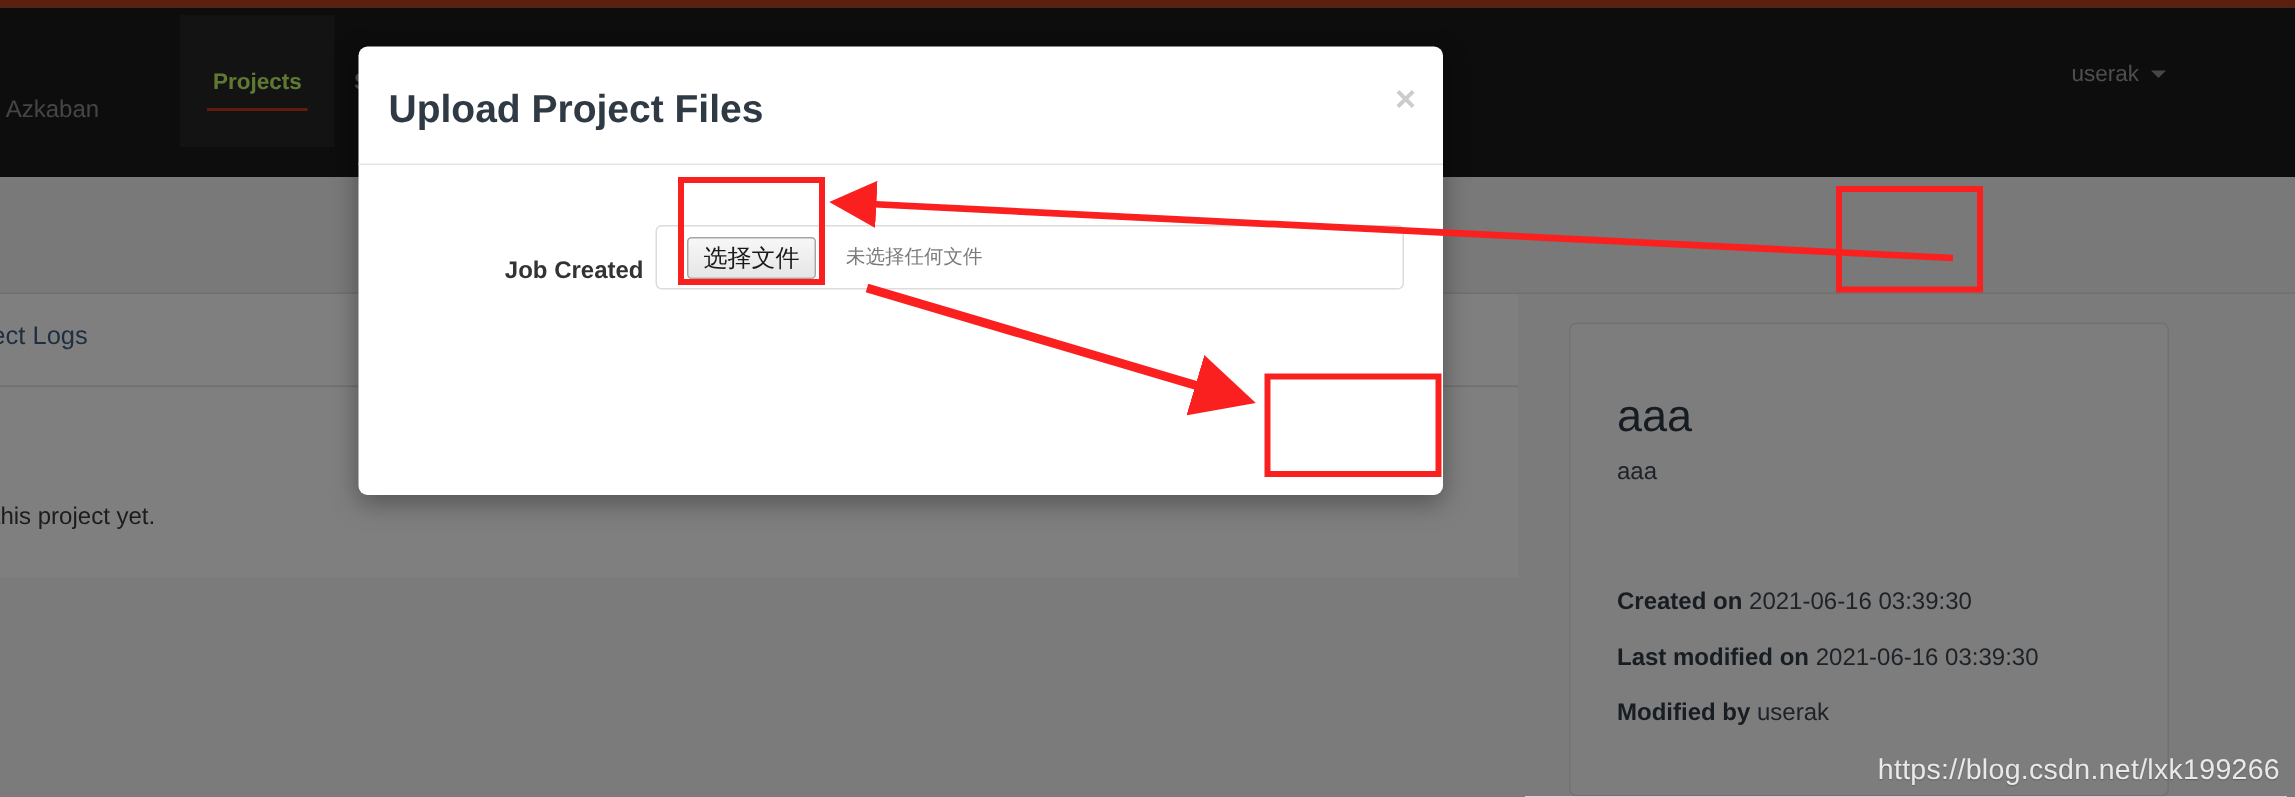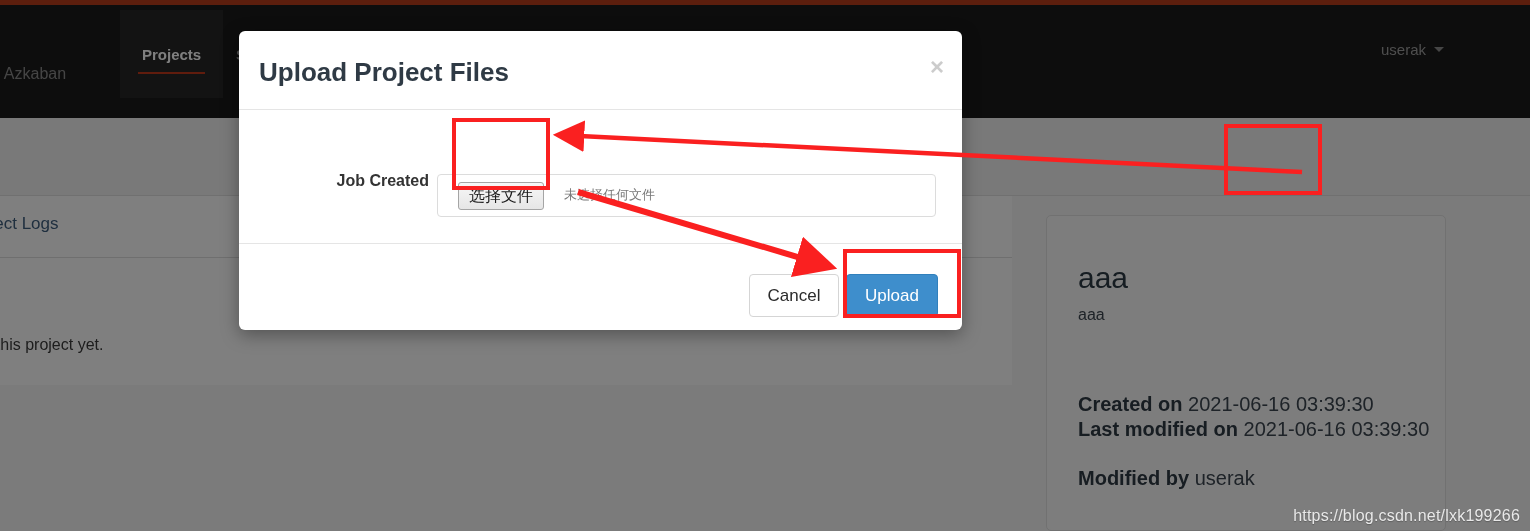--- a/index.html
+++ b/index.html
@@ -32,21 +32,21 @@
   .brand-sub {
     position: absolute; left: -38px; top: 60px;
     color: #8b8b8b; font-size: 16px; white-space: nowrap;
   }
   .nav-item {
     position: absolute; top: 5px; height: 88px;
     display: flex; align-items: center; justify-content: center;
     color: #9d9d9d; font-size: 15px; font-weight: bold;
     padding: 0 22px; white-space: nowrap;
   }
-  .nav-item.active { background: #262626; color: #ffffff; }
+  .nav-item.active { background: #262626; color: #bef264; }
   .nav-item.active::after {
     content: ""; position: absolute; left: 18px; right: 18px; bottom: 24px;
     height: 2px; background: #c0391b;
   }
   .nav-user {
     position: absolute; right: 86px; top: 36px;
     color: #9d9d9d; font-size: 15px; display: flex; align-items: center; gap: 8px;
   }
   .caret {
     width: 0; height: 0; border-left: 5px solid transparent;
@@ -127,27 +127,27 @@
   }
   .side-title {
     position: absolute; left: 31px; top: 47px;
     font-size: 30px; color: #2d3a45; line-height: 1;
   }
   .side-desc {
     position: absolute; left: 31px; top: 90px;
     font-size: 16px; color: #3c4650;
   }
   .meta-row {
-    position: absolute; left: 31px; font-size: 20px; color: #2f3a44;
+    position: absolute; left: 31px; font-size: 16px; color: #2f3a44;
     white-space: nowrap;
   }
   .meta-row b { font-weight: bold; }
   .meta-row span { font-weight: normal; color: #3c4650; }
   .meta-1 { top: 177px; }
-  .meta-2 { top: 202px; }
+  .meta-2 { top: 214px; }
   .meta-3 { top: 251px; text-align: right; }
 
   
   .backdrop {
     position: absolute; inset: 0; background: rgba(0,0,0,.5);
   }
 
   
   .modal {
     position: absolute; left: 239px; top: 31px; width: 723px; height: 299px;
@@ -169,21 +169,21 @@
     font-family: "Liberation Sans", sans-serif;
   }
   .modal-body {
     position: absolute; left: 0; top: 79px; width: 723px; height: 133px;
   }
   .form-label {
     position: absolute; left: 65px; top: 62px; width: 125px; text-align: right;
     font-size: 16px; font-weight: bold; color: #333;
   }
   .file-input {
-    position: absolute; left: 198px; top: 64px; width: 499px; height: 43px;
+    position: absolute; left: 198px; top: 40px; width: 499px; height: 43px;
     border: 1px solid #dcdcdc; border-radius: 4px; background: #fff;
   }
   .file-btn {
     position: absolute; left: 20px; top: 7px; height: 28px;
     padding: 0 10px; display: inline-flex; align-items: center;
     border: 1px solid #a5a5a5; border-radius: 3px;
     background: linear-gradient(#f7f7f7, #e6e6e6);
     font-size: 16px; color: #1a1a1a; cursor: pointer;
     font-family: "Liberation Sans", "DejaVu Sans", sans-serif;
   }
@@ -210,21 +210,21 @@
 
   
   .annot { position: absolute; border: 4px solid #fa2020; pointer-events: none; }
   .a-file   { left: 452px; top: 118px;  width: 98px;  height: 72px; }
   .a-upbtn  { left: 843px; top: 249px;  width: 118px; height: 69px; }
   .a-navup  { left: 1224px; top: 124px; width: 98px;  height: 71px; }
   .arrows { position: absolute; inset: 0; pointer-events: none; }
 
   .watermark {
     position: absolute; right: 10px; bottom: 6px;
-    color: #e9e9e9; font-size: 16px; letter-spacing: .2px;
+    color: #e9e9e9; font-size: 19px; letter-spacing: .2px;
     text-shadow: 0 1px 1px rgba(0,0,0,.25);
   }
 </style>
 </head>
 <body>
 
 <div id="root">
 
   <div class="page">
 
@@ -300,24 +300,20 @@
     </div>
 
     <div class="modal-body">
       <div class="form-label">Job Created</div>
       <div class="file-input">
         <span class="file-btn">选择文件</span>
         <span class="file-status">未选择任何文件</span>
       </div>
     </div>
 
-    <div class="modal-footer">
-      <button class="btn-cancel">Cancel</button>
-      <button class="btn-upload-modal">Upload</button>
-    </div>
   </div>
 
   <div class="annot a-file"></div>
   <div class="annot a-upbtn"></div>
   <div class="annot a-navup"></div>
 
   <svg class="arrows" width="1530" height="531" viewBox="0 0 1530 531">
     <defs>
       <marker id="ah" markerWidth="7" markerHeight="7" refX="5.4" refY="3.5" orient="auto" markerUnits="strokeWidth">
         <path d="M0,0 L7,3.5 L0,7 Z" fill="#fa2020"></path>

